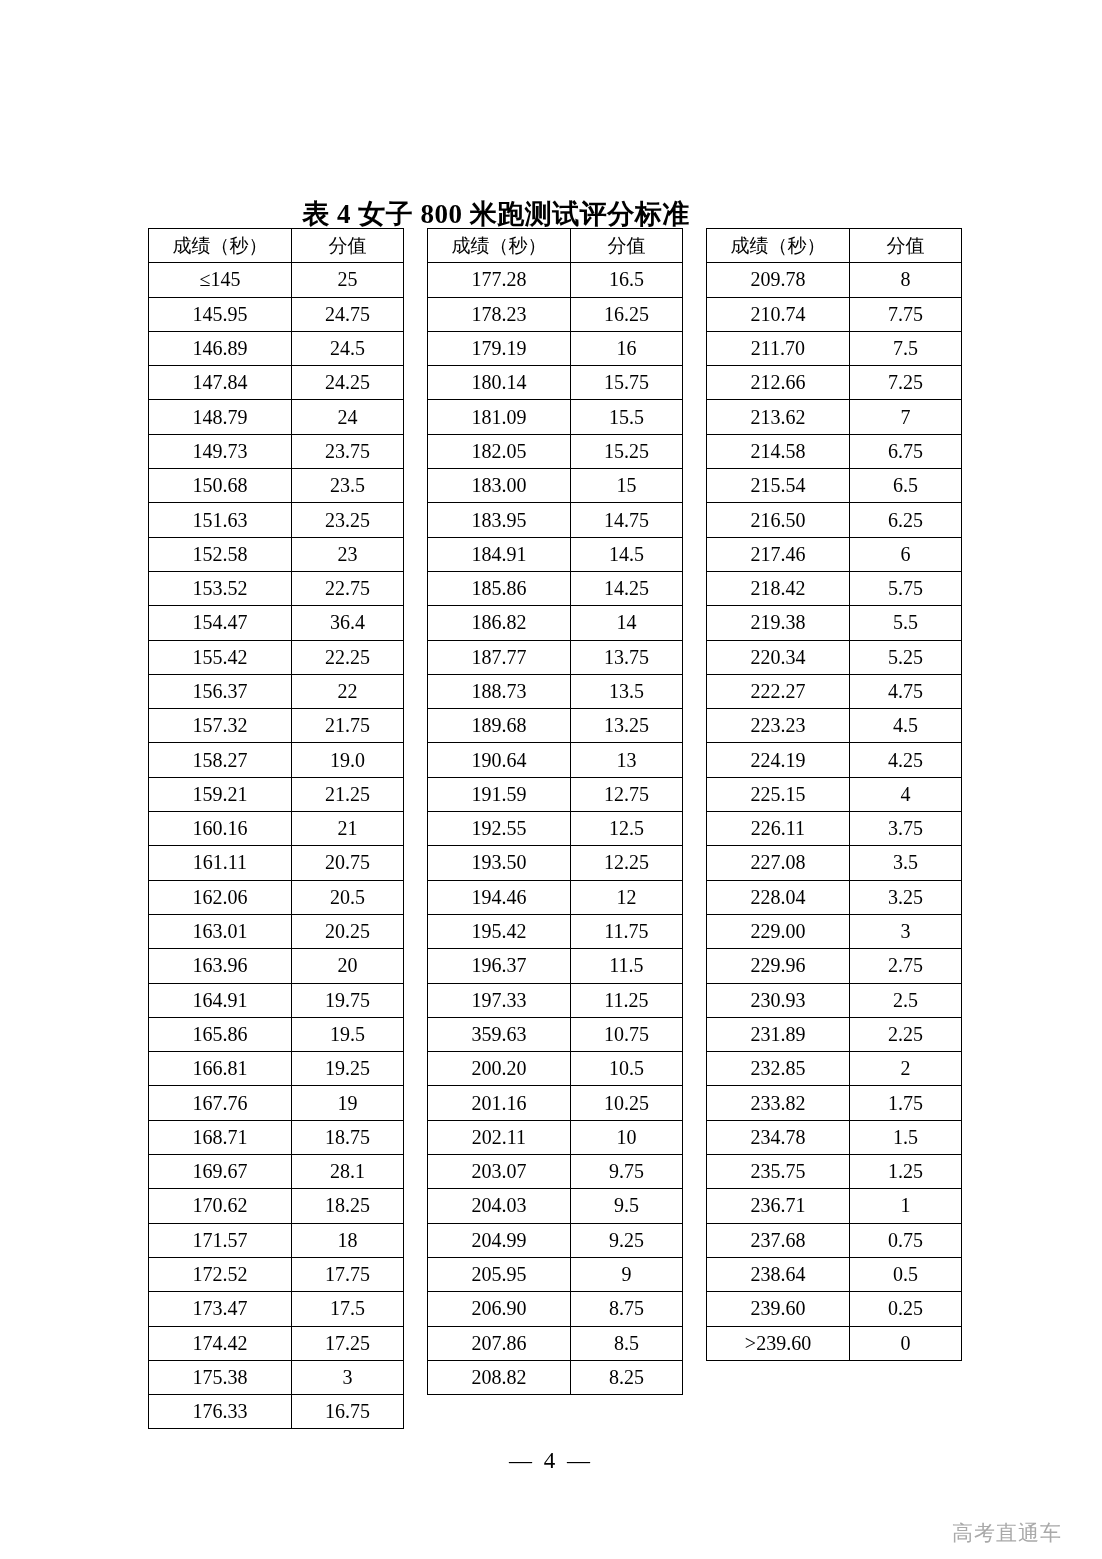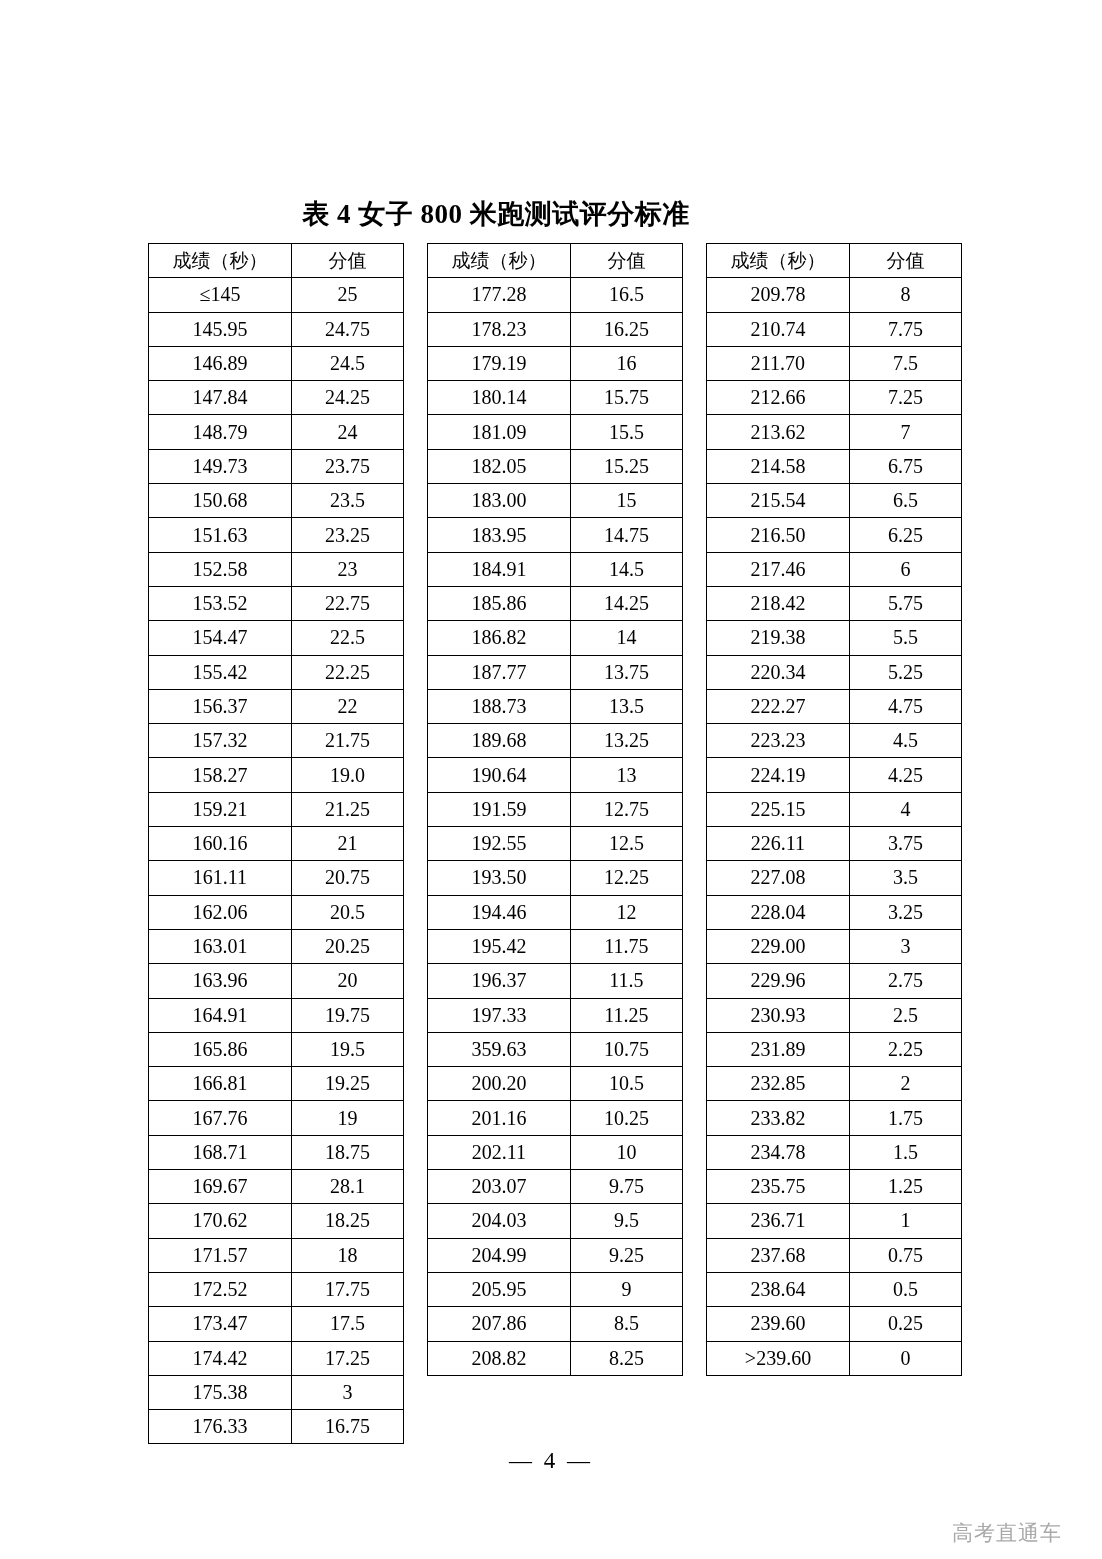--- a/index.html
+++ b/index.html
@@ -26,21 +26,21 @@
     width: 992px;
     text-align: center;
     font-family: "Liberation Serif", serif;
     font-size: 27px;
     font-weight: bold;
     letter-spacing: 0.5px;
     white-space: nowrap;
   }
   .tables-row {
     position: absolute;
-    top: 243px;
+    top: 228px;
     left: 148px;
     width: 810px;
     display: flex;
     flex-direction: row;
     align-items: flex-start;
     gap: 23px;
   }
   table.score-table {
     border-collapse: collapse;
     table-layout: fixed;
@@ -143,21 +143,21 @@
           <tr>
             <td>152.58</td>
             <td>23</td>
           </tr>
           <tr>
             <td>153.52</td>
             <td>22.75</td>
           </tr>
           <tr>
             <td>154.47</td>
-            <td>22.5</td>
+            <td>36.4</td>
           </tr>
           <tr>
             <td>155.42</td>
             <td>22.25</td>
           </tr>
           <tr>
             <td>156.37</td>
             <td>22</td>
           </tr>
           <tr>
@@ -372,20 +372,24 @@
           </tr>
           <tr>
             <td>204.99</td>
             <td>9.25</td>
           </tr>
           <tr>
             <td>205.95</td>
             <td>9</td>
           </tr>
           <tr>
+            <td>206.90</td>
+            <td>8.75</td>
+          </tr>
+          <tr>
             <td>207.86</td>
             <td>8.5</td>
           </tr>
           <tr>
             <td>208.82</td>
             <td>8.25</td>
           </tr>
         </tbody>
       </table>
       <table class="score-table">

